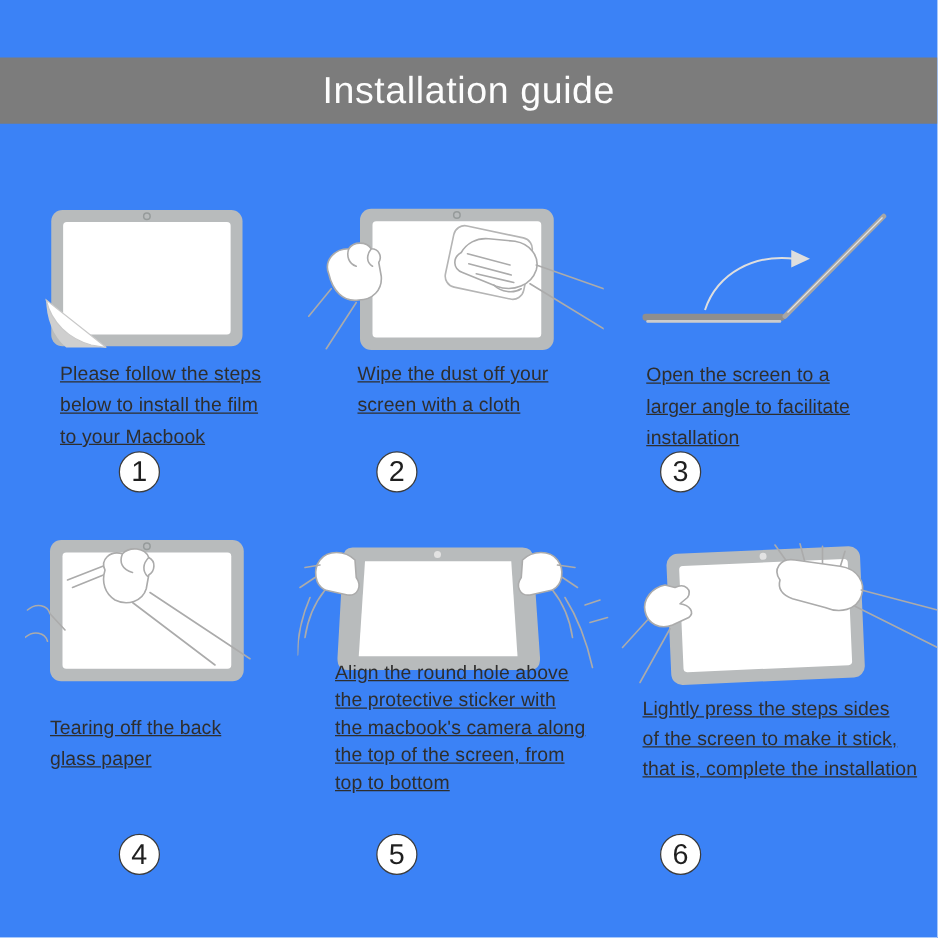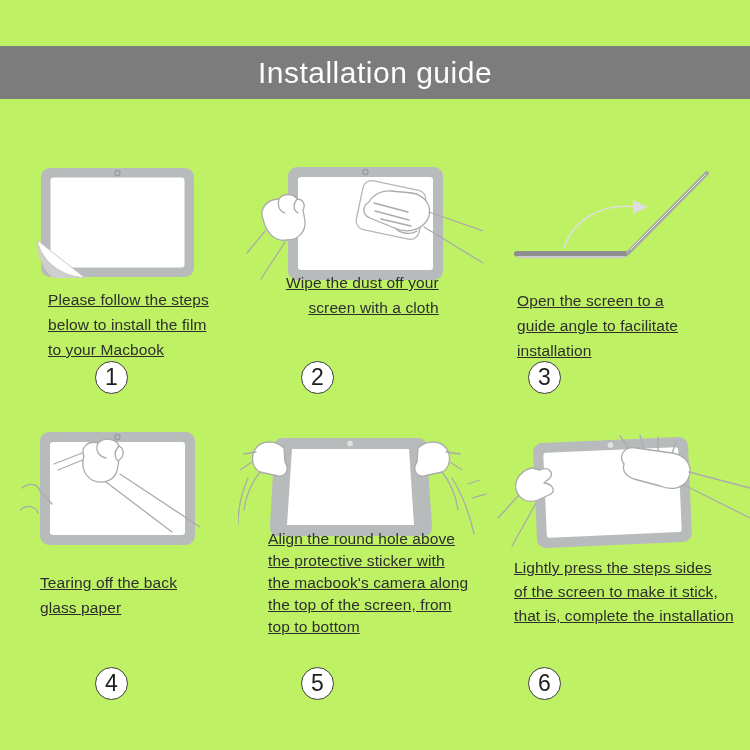--- a/index.html
+++ b/index.html
@@ -1,17 +1,17 @@
 <!DOCTYPE html>
 <html><head>
 <meta charset="utf-8">
 <style>
   html,body{margin:0;padding:0;background:#fff;}
   .page{
-    position:relative;width:750px;height:750px;background:#bef264;overflow:hidden;
+    position:relative;width:750px;height:750px;background:#3b82f6;overflow:hidden;
     font-family:"Liberation Sans", sans-serif;
   }
   .banner{
     position:absolute;left:0;top:46px;width:750px;height:53px;
     background:#7c7c7c;display:flex;align-items:center;justify-content:center;
   }
   .banner h1{
     margin:0;font-size:30px;font-weight:400;color:#fdfdfd;letter-spacing:.5px;
   }
   .illus{position:absolute;}
@@ -23,21 +23,21 @@
     position:absolute;width:33px;height:33px;border-radius:50%;
     border:1.6px solid #3c3c3c;display:flex;align-items:center;justify-content:center;
     color:#1f1f1f;font-size:23px;background:#fff;box-sizing:border-box;
   }
   
   .illus-1{left:25px;top:158px;}
   .cap-1{left:48px;top:287px;}
   .badge-1{left:95px;top:361px;}
   
   .illus-2{left:243px;top:155px;}
-  .cap-2{left:286px;top:270px;text-align:right;}
+  .cap-2{left:286px;top:287px;}
   .badge-2{left:301px;top:361px;}
   
   .illus-3{left:500px;top:156px;}
   .cap-3{left:517px;top:288px;}
   .badge-3{left:528px;top:361px;}
   
   .illus-4{left:20px;top:424px;}
   .cap-4{left:40px;top:570px;}
   .badge-4{left:95px;top:667px;}
   
@@ -108,21 +108,21 @@
       <svg width="245" height="124" viewBox="0 0 245 124">
         <rect x="14" y="95" width="114" height="5.5" rx="2.5" fill="#8e8e8e"></rect>
         <rect x="17" y="100" width="108" height="2.2" rx="1" fill="#cccccc"></rect>
         <line x1="128" y1="97" x2="207" y2="17" stroke="#a6a6a6" stroke-width="4" stroke-linecap="round"></line>
         <line x1="130" y1="94" x2="206" y2="18" stroke="#e3e3e3" stroke-width="1"></line>
         <path d="M64,92 C74,62 104,47 136,51" fill="none" stroke="#dedede" stroke-width="1.6"></path>
         <path d="M133,44 L148,51 L133,58 Z" fill="#dedede"></path>
       </svg>
     </div>
     <p class="caption cap-3">Open the screen to a
-guide angle to facilitate
+larger angle to facilitate
 installation</p>
     <div class="badge badge-3">
       <span>3</span>
     </div>
   </section>
 
   <section>
     <div class="illus illus-4">
       <svg width="222" height="128" viewBox="0 0 222 128">
         <rect x="20" y="8" width="155" height="113" rx="9" fill="#b8bbbc"></rect>

